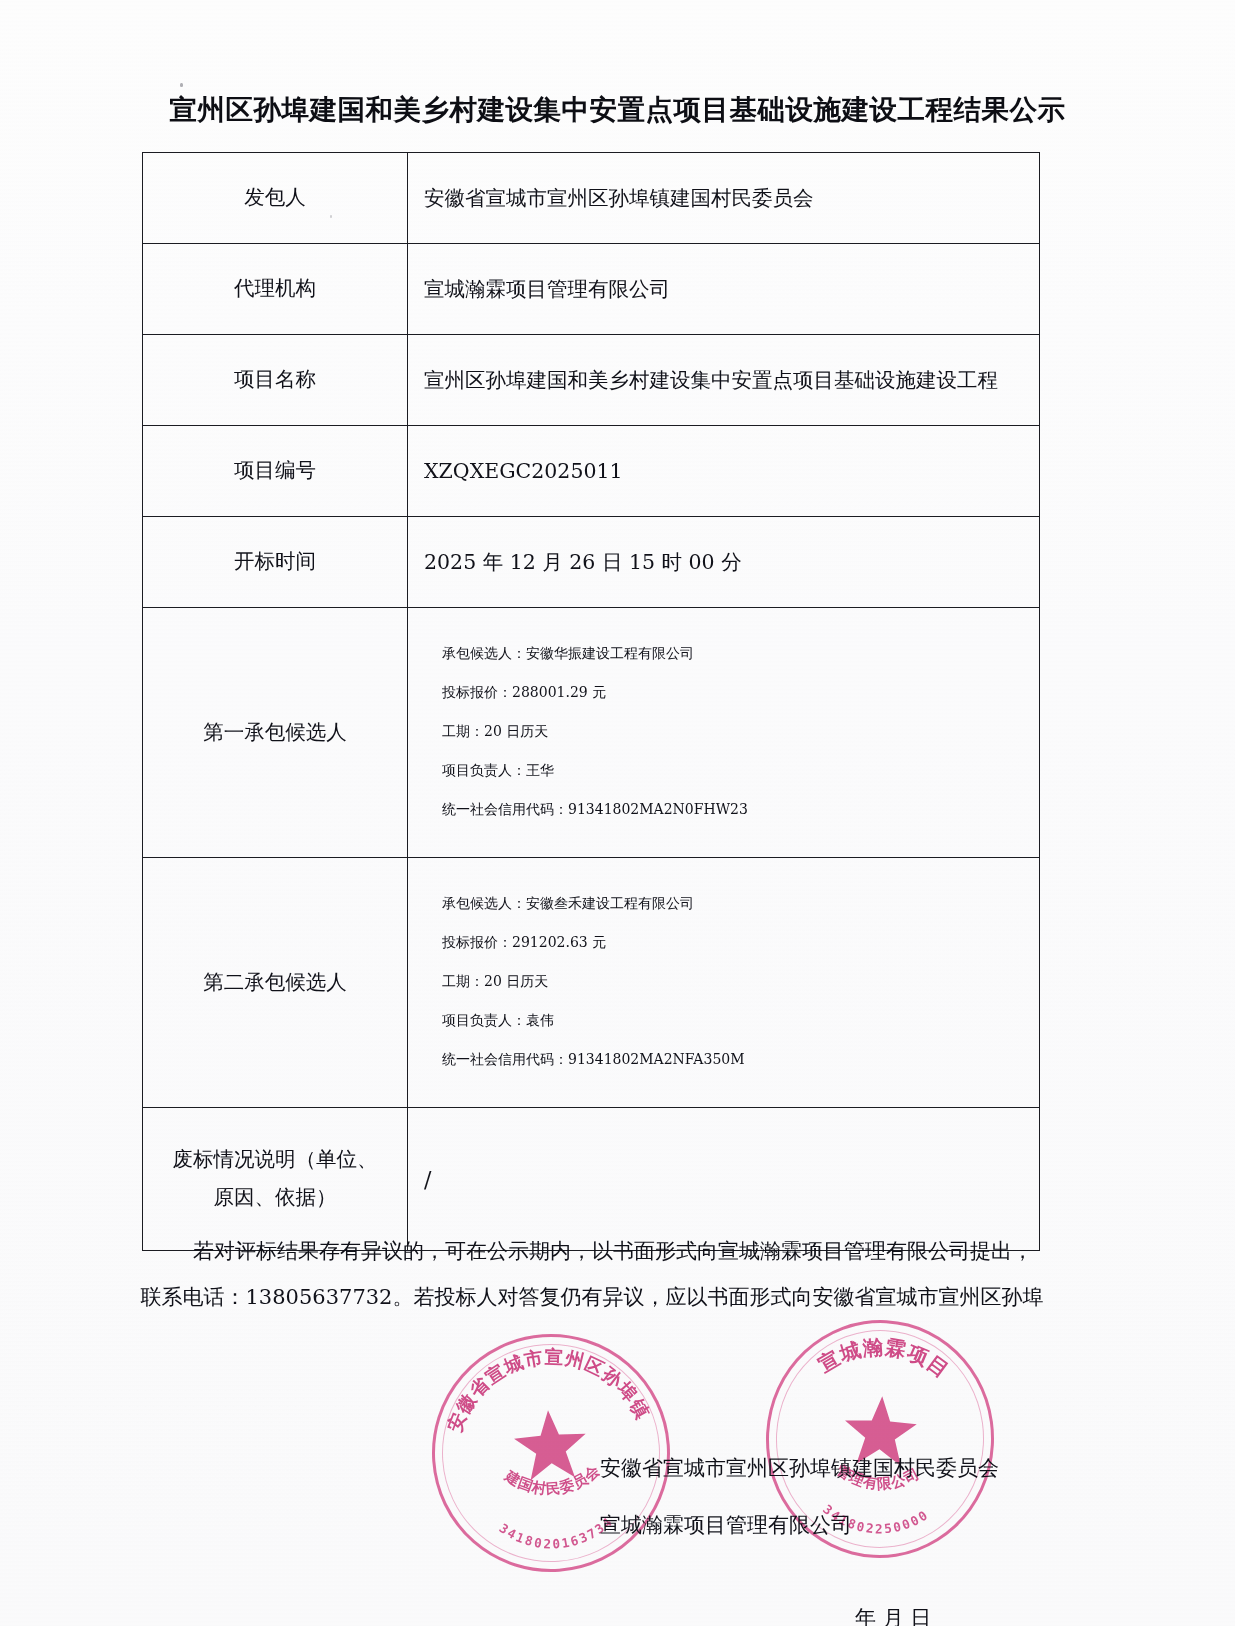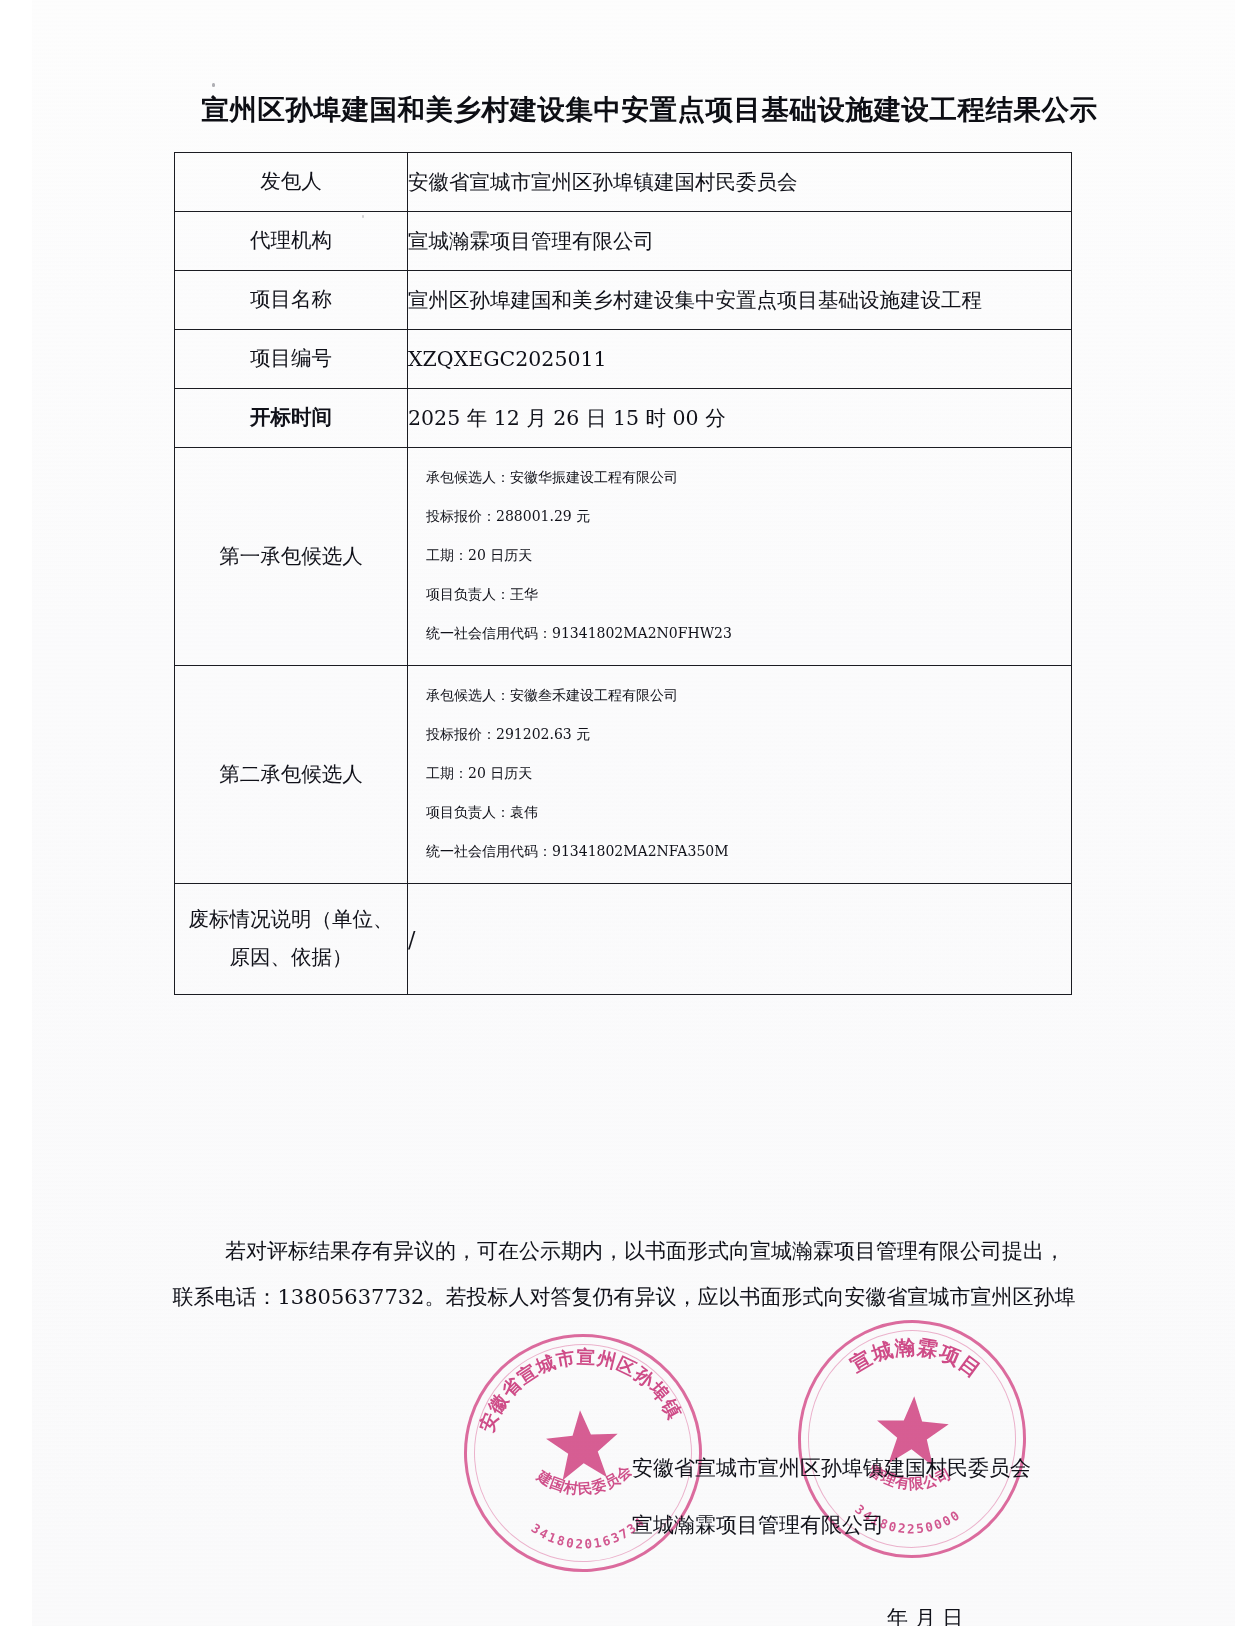--- a/index.html
+++ b/index.html
@@ -13,21 +13,20 @@
     position: relative;
     font-family: "DejaVu Serif", "Liberation Serif", serif;
     color: #12131a;
     overflow: hidden;
   }
   
   .page {
     position: absolute;
     inset: 0;
     background: linear-gradient(180deg,#fdfdfd 0%, #fbfbfc 40%, #fafafb 100%);
-    margin-left: 32px;
   }
   .scan-noise {
     position: absolute;
     inset: 0;
     opacity: .35;
     background:
       repeating-linear-gradient(0deg, rgba(0,0,0,.012) 0px, rgba(0,0,0,0) 2px, rgba(0,0,0,.010) 4px);
     pointer-events: none;
   }
 
@@ -56,40 +55,40 @@
   table.main-table {
     position: absolute;
     left: 142px;
     top: 152px;
     width: 898px;
     border-collapse: collapse;
     table-layout: fixed;
   }
   table.main-table td {
     border: 1.4px solid #1b1c22;
-    padding: 0;
+    padding: 16px;
     vertical-align: middle;
   }
   td.label-cell {
     width: 232px;
     text-align: center;
     font-size: 20.5px;
     font-family: "DejaVu Serif", "Liberation Serif", serif;
     color: #101119;
     padding: 6px 4px;
     line-height: 1.85;
   }
   td.value-cell {
     padding: 6px 0 6px 18px;
     font-size: 20.5px;
     color: #101119;
     line-height: 1.8;
   }
   .row-h-normal { height: 58px; }
-  .row-h-open   { height: 58px; font-weight: bold; }
+  .row-h-open   { height: 58px; }
 
   .multiline-block {
     padding: 10px 0 12px 18px;
   }
   .multiline-block .line {
     font-size: 14px;
     line-height: 1.0;
     padding: 12px 0 13px 0;
     color: #101119;
     white-space: nowrap;

